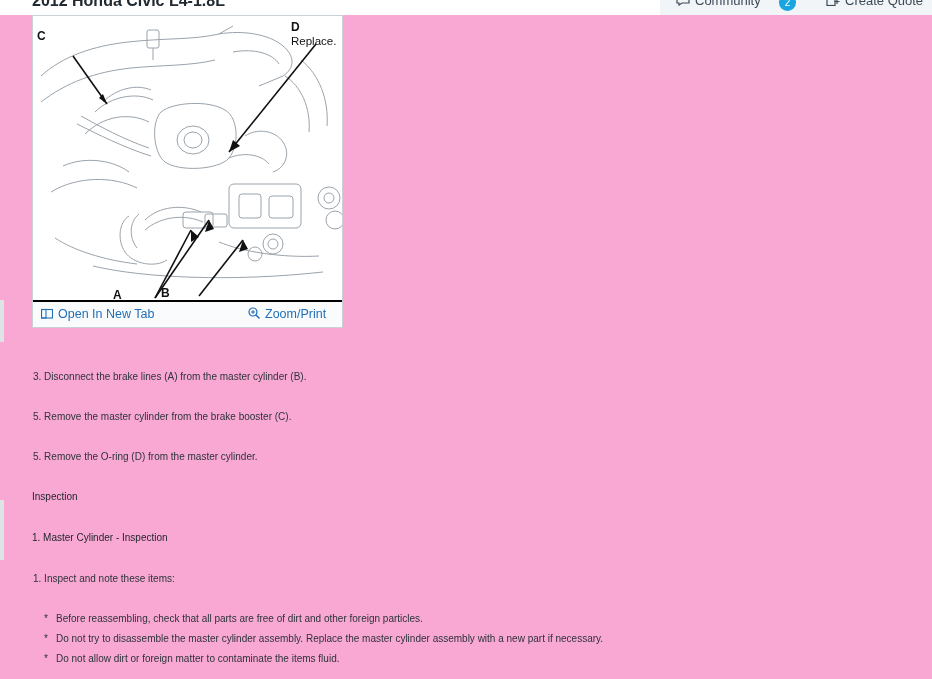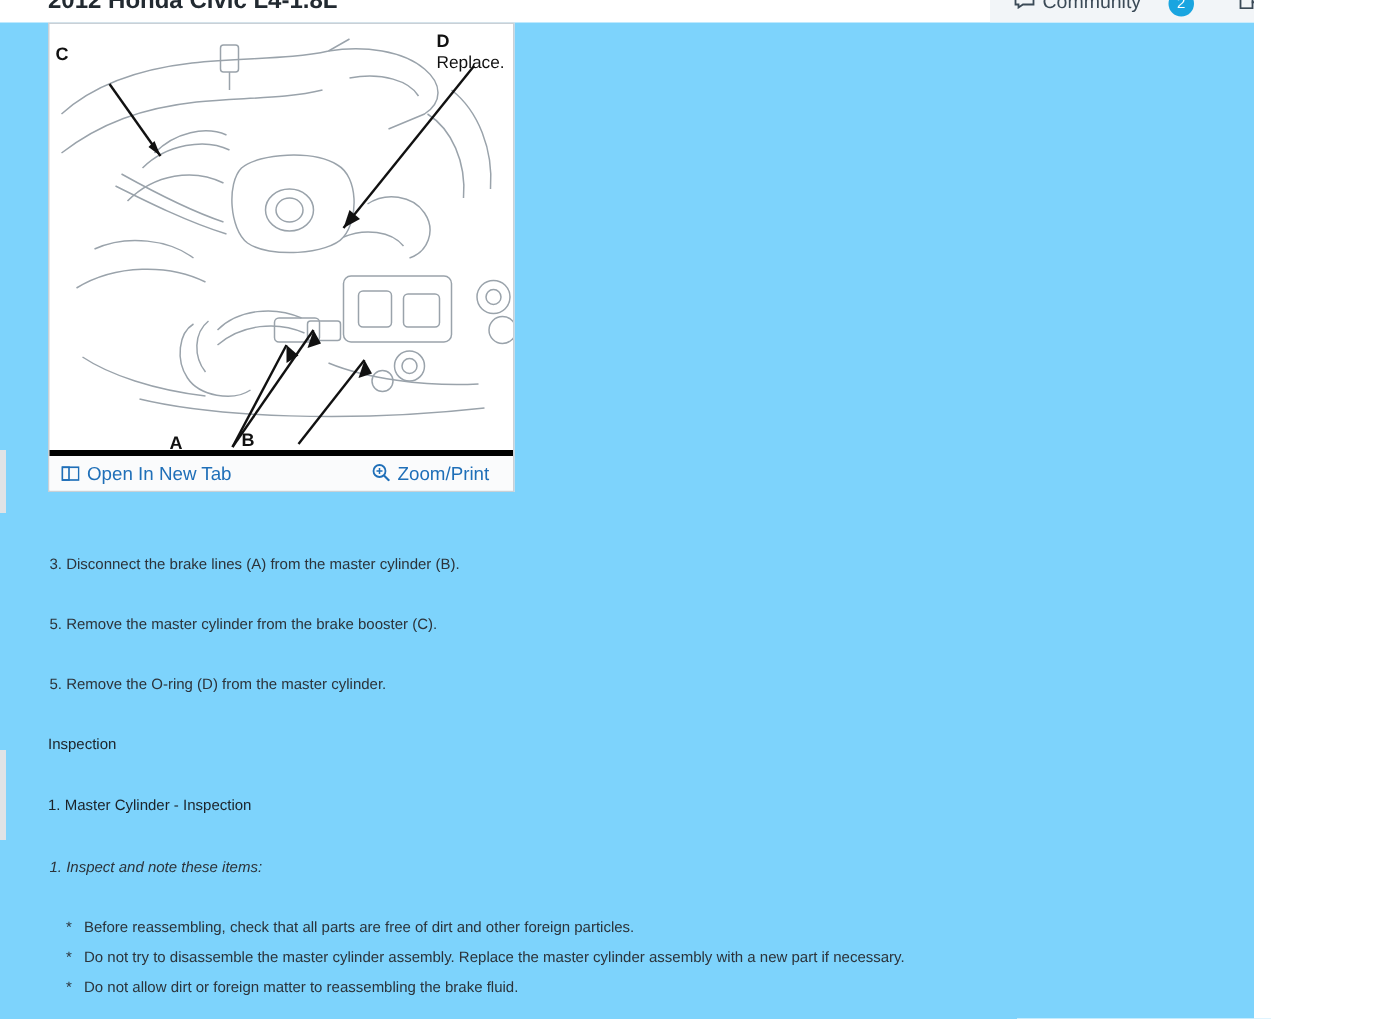--- a/index.html
+++ b/index.html
@@ -7,23 +7,23 @@
     padding: 0;
     background: #ffffff;
     width: 932px;
     height: 679px;
     overflow: hidden;
     font-family: "Liberation Sans", sans-serif;
   }
 
   #root {
     position: relative;
-    width: 836px;
+    width: 932px;
     height: 679px;
-    background: #7dd3fc;
+    background: #f9a8d4;
     overflow: hidden;
   }
 
   
   .top-bar {
     position: absolute;
     top: 0;
     left: 0;
     width: 932px;
     height: 15px;
@@ -108,21 +108,21 @@
     overflow: hidden;
   }
   .figure-img svg { display: block; }
 
   .fig-actions {
     position: absolute;
     left: 0;
     bottom: 0;
     width: 309px;
     height: 27px;
-    border-top: 4px solid #000000;
+    border-top: 2px solid #000000;
     background: #fafbfc;
     box-sizing: border-box;
   }
   .fig-link {
     position: absolute;
     top: 5px;
     font-size: 12.5px;
     color: #1f6fb8;
     white-space: nowrap;
     cursor: pointer;
@@ -278,26 +278,26 @@
   </div>
 
   <div class="doc">
     <div class="p" style="left:33px; top:371px;">3. Disconnect the brake lines (A) from the master cylinder (B).</div>
     <div class="p" style="left:33px; top:411px;">5. Remove the master cylinder from the brake booster (C).</div>
     <div class="p" style="left:33px; top:451px;text-align:right;">5. Remove the O-ring (D) from the master cylinder.</div>
 
     <div class="p bold" style="left:32px; top:491px;">Inspection</div>
     <div class="p bold" style="left:32px; top:532px;">1. Master Cylinder - Inspection</div>
 
-    <div class="p" style="left:33px; top:573px;font-style:italic;">1. Inspect and note these items:</div>
+    <div class="p" style="left:33px; top:573px;">1. Inspect and note these items:</div>
 
     <div class="bullet" style="left:44px; top:613px;">
       <span class="star">*</span><span>Before reassembling, check that all parts are free of dirt and other foreign particles.</span>
     </div>
     <div class="bullet" style="left:44px; top:633px;">
       <span class="star">*</span><span>Do not try to disassemble the master cylinder assembly. Replace the master cylinder assembly with a new part if necessary.</span>
     </div>
     <div class="bullet" style="left:44px; top:653px;">
-      <span class="star">*</span><span>Do not allow dirt or foreign matter to reassembling the brake fluid.</span>
+      <span class="star">*</span><span>Do not allow dirt or foreign matter to contaminate the items fluid.</span>
     </div>
   </div>
 
 </div>
 
 </body></html>

